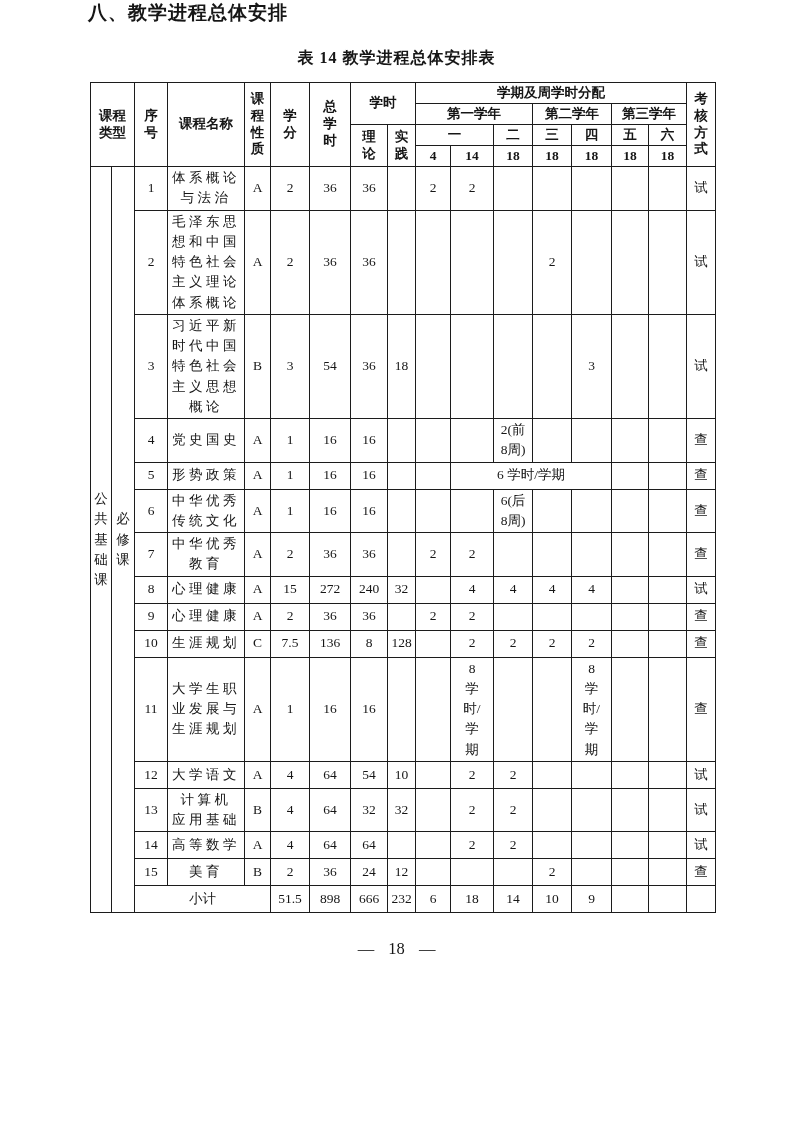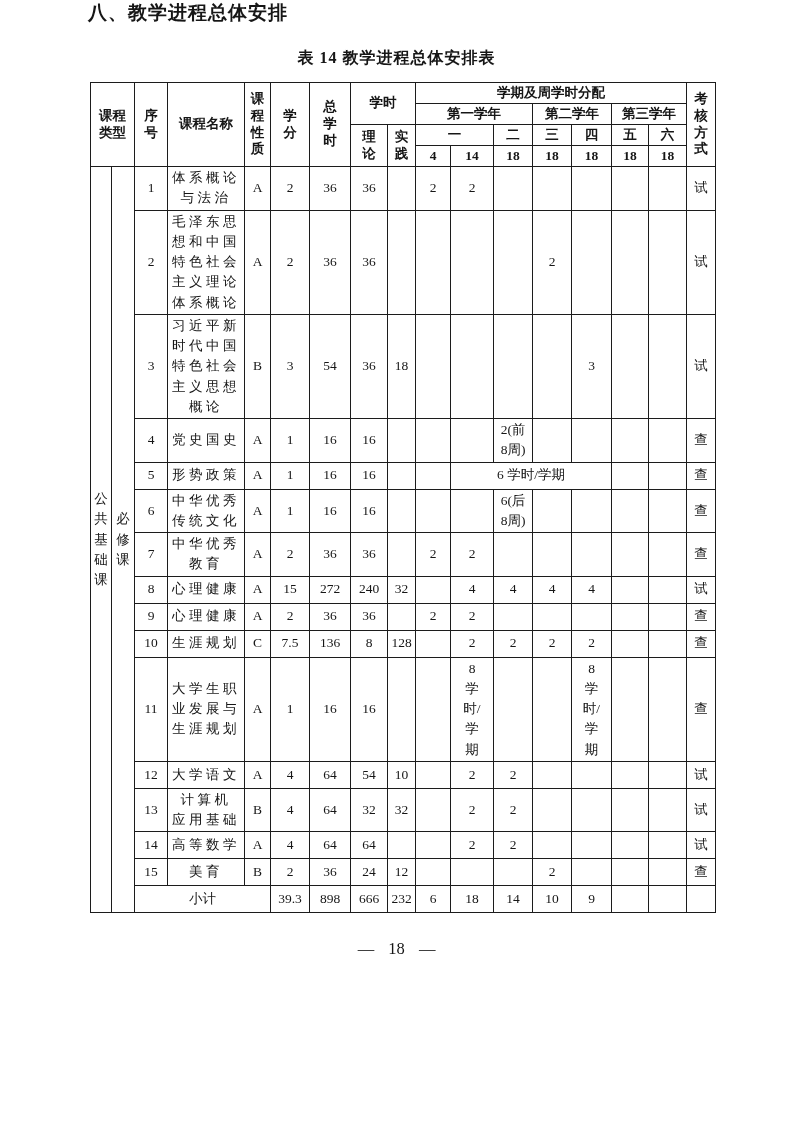--- a/index.html
+++ b/index.html
@@ -427,21 +427,21 @@
           <td></td>
           <td></td>
           <td>2</td>
           <td></td>
           <td></td>
           <td></td>
           <td>查</td>
         </tr>
         <tr>
           <td colspan="3">小计</td>
-          <td>39.3</td>
+          <td>51.5</td>
           <td>898</td>
           <td>666</td>
           <td>232</td>
           <td>6</td>
           <td>18</td>
           <td>14</td>
           <td>10</td>
           <td>9</td>
           <td></td>
           <td></td>

